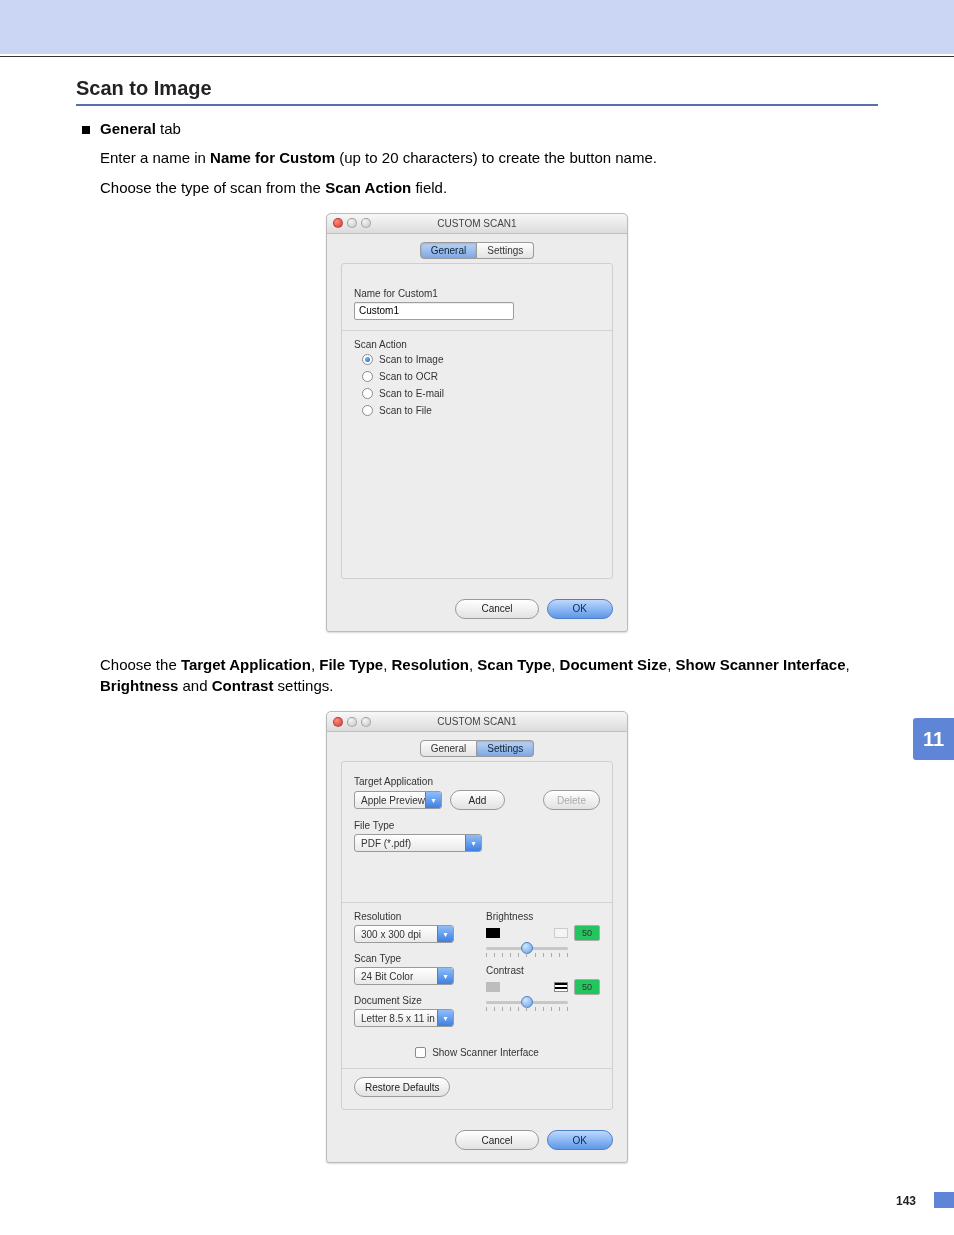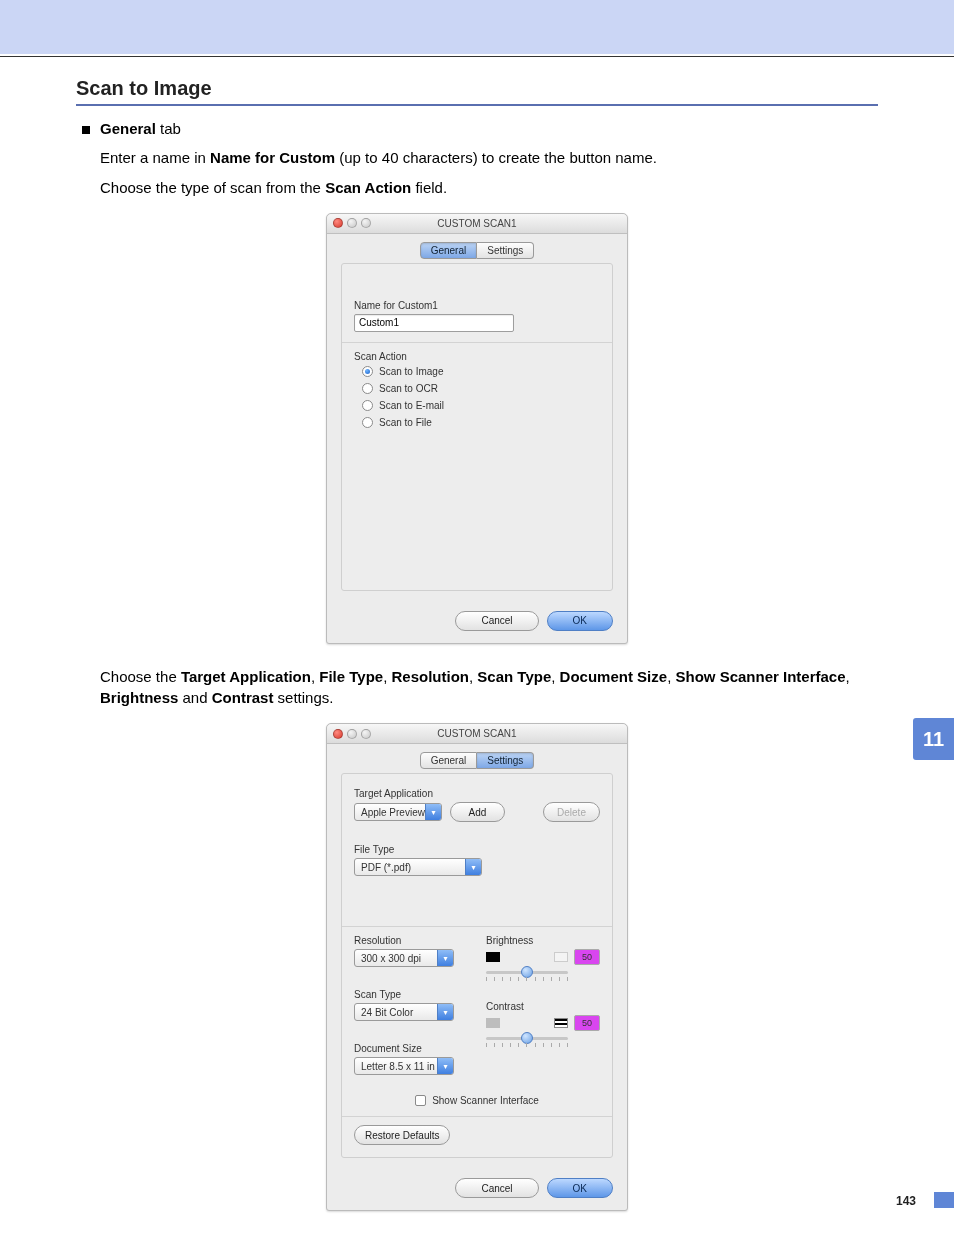--- a/index.html
+++ b/index.html
@@ -100,21 +100,21 @@
     box-shadow: inset 0 1px 2px rgba(0,0,0,0.15);
   }
   .groupbox {
     border: 1px solid #cfcfcf;
     border-radius: 3px;
     background: #ededed;
     padding: 14px 12px 12px 12px;
     position: relative;
     margin-top: -2px;
   }
-  .fld-label { font-size: 10px; color: #333; margin-bottom: 3px; margin-top: 22px; }
+  .fld-label { font-size: 10px; color: #333; margin-bottom: 3px; margin-top: 10px; }
   .text-input {
     width: 160px; height: 18px;
     border: 1px solid #9e9e9e; background: #fff;
     font-size: 10px; padding: 1px 4px; border-radius: 2px;
     box-shadow: inset 0 1px 1px rgba(0,0,0,0.08);
   }
   .hr-thin { border-top: 1px solid #d3d3d3; margin: 10px -12px 8px -12px; }
   .radio-col { display: flex; flex-direction: column; gap: 6px; margin-top: 4px; margin-left: 8px; }
   .radio-row { display: flex; align-items: center; gap: 6px; font-size: 10px; }
   .radio-dot {
@@ -179,21 +179,21 @@
     position: absolute; bottom: -2px; left: 0; right: 0;
     display: flex; justify-content: space-between;
   }
   .slider-ticks span { width:1px; height:4px; background:#aaa; display:inline-block; }
   .slider-thumb {
     position: absolute; width: 12px; height: 12px; border-radius: 50%;
     background: radial-gradient(circle at 35% 30%, #cfe5ff, #6aa0e4);
     border: 1px solid #4f7fc5;
   }
   .value-box {
-    width: 26px; height: 16px; border: 1px solid #aaa; background: #d946ef;
+    width: 26px; height: 16px; border: 1px solid #aaa; background: #22c55e;
     border-radius: 2px; font-size: 9px;
     display: inline-flex; align-items: center; justify-content: center;
   }
   .checkbox-row { display: flex; align-items: center; gap: 6px; justify-content: center; font-size: 10px; margin-top: 20px;}
   .chkbox { width: 11px; height: 11px; border: 1px solid #8a8a8a; border-radius: 2px; background: #fff; }
 
   
   .chapter-tab {
     position: fixed;
     left: calc(50% + 477px - 41px);
@@ -228,21 +228,21 @@
 
   <div class="section-title">Scan to Image</div>
 
   <div class="bullet-row">
     <div class="bullet-square"></div>
     <div>
       <span class="bold">General</span><span> tab</span>
     </div>
   </div>
   <p class="body-text">
-    <span>Enter a name in </span><span class="bold">Name for Custom</span><span> (up to 40 characters) to create the button name.</span>
+    <span>Enter a name in </span><span class="bold">Name for Custom</span><span> (up to 20 characters) to create the button name.</span>
   </p>
   <p class="body-text">
     <span>Choose the type of scan from the </span><span class="bold">Scan Action</span><span> field.</span>
   </p>
 
   <div class="dialog-wrap">
     <div class="dialog">
       <div class="dlg-titlebar">
         <div class="traffic">
           <div class="tl red"></div>

